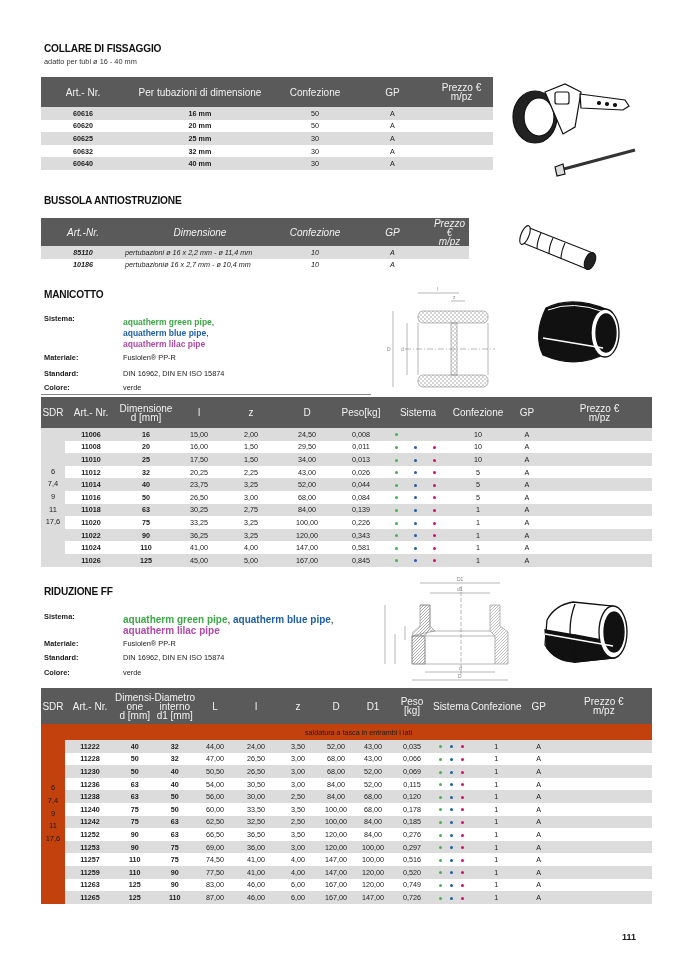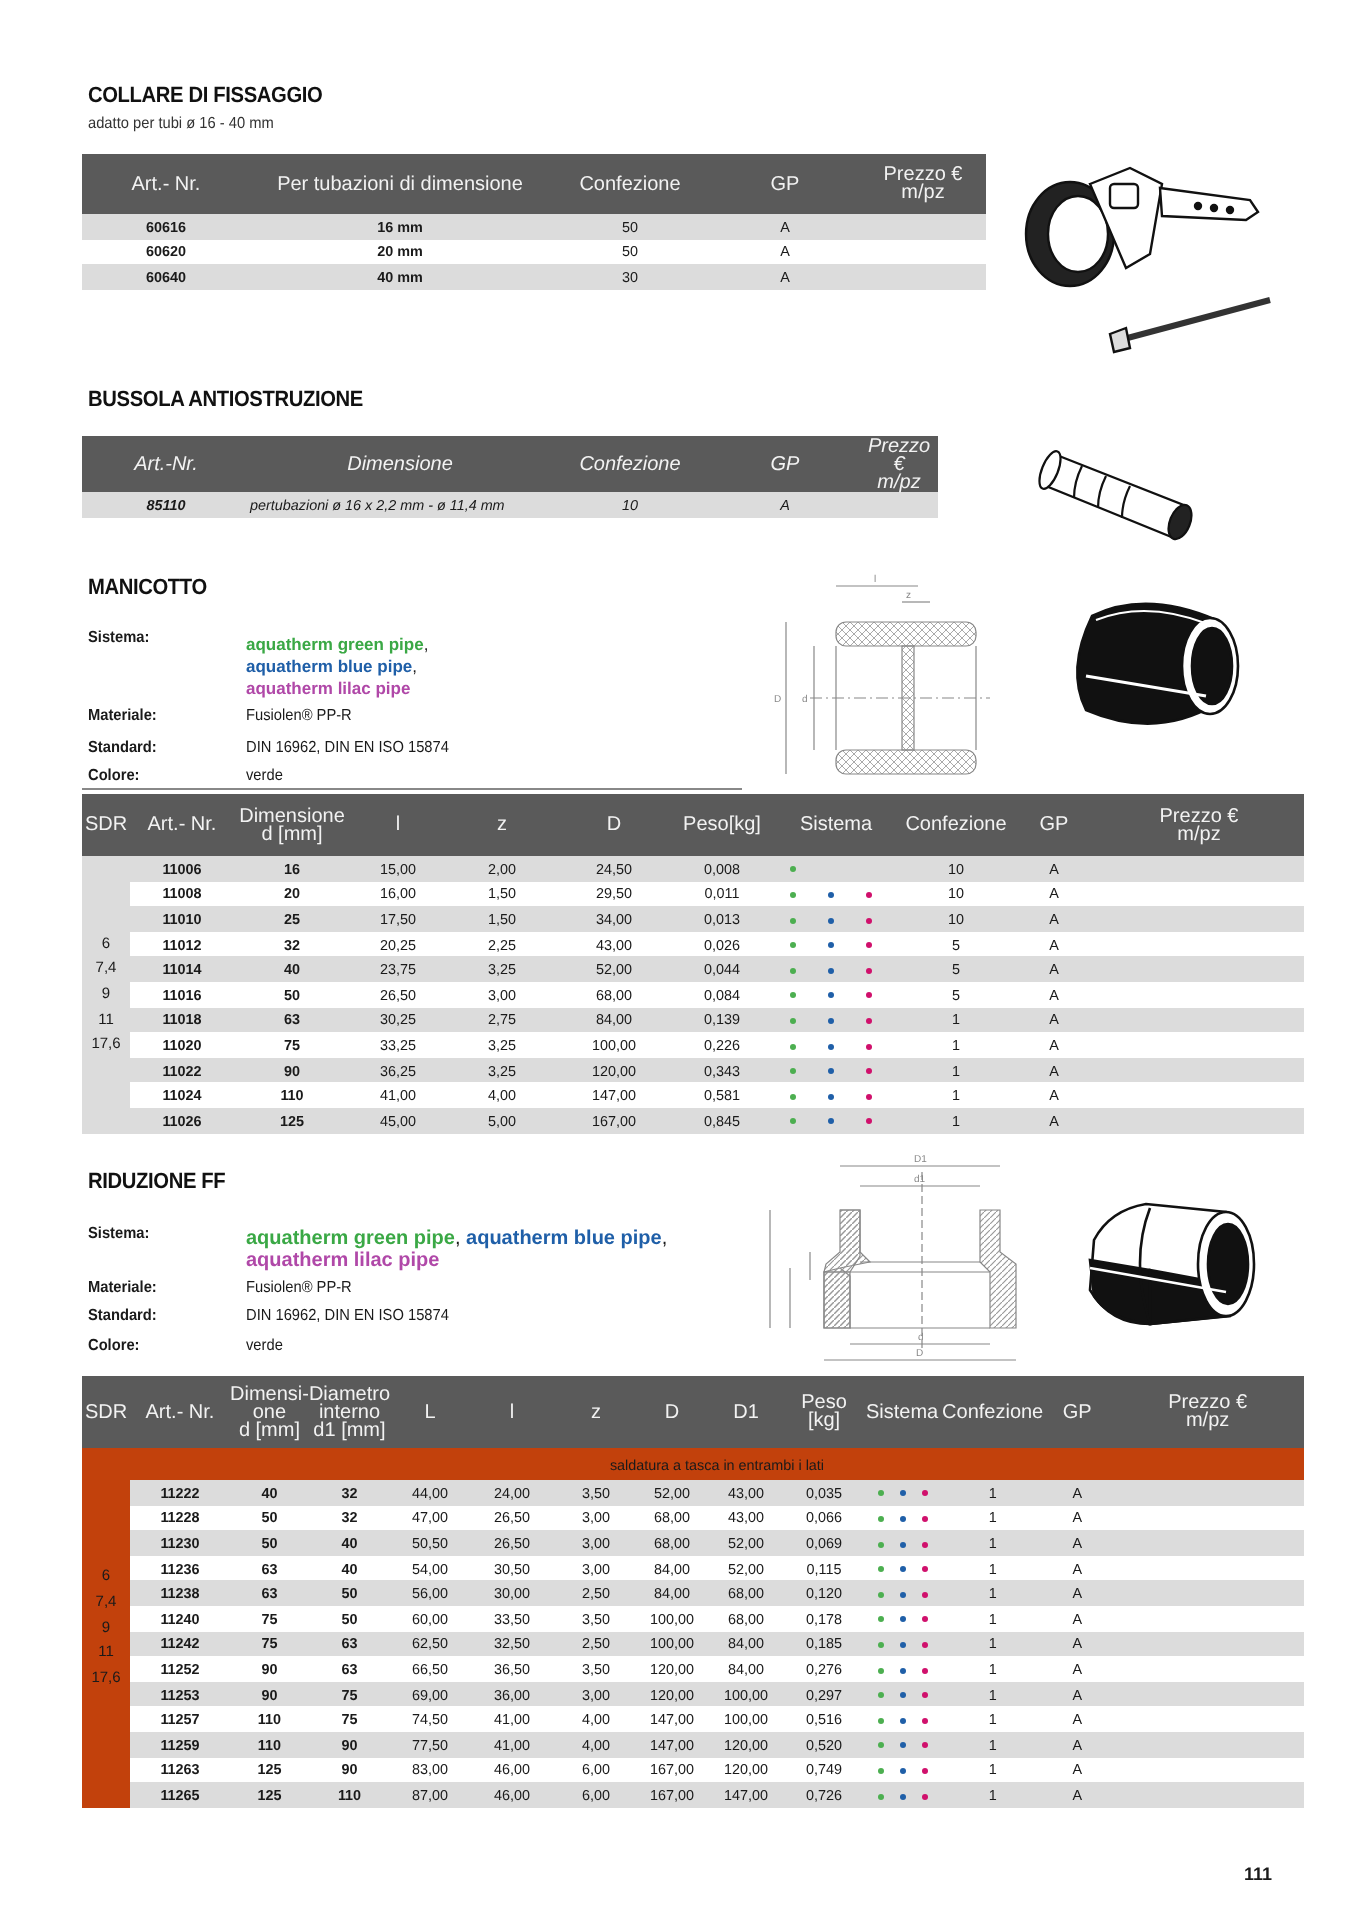--- a/index.html
+++ b/index.html
@@ -56,20 +56,34 @@
         <td class="c"></td>
       </tr>
       <tr>
         <td class="c b">60620</td>
         <td class="c b">20 mm</td>
         <td class="c">50</td>
         <td class="c">A</td>
         <td class="c"></td>
       </tr>
       <tr class="shade">
+        <td class="c b">60625</td>
+        <td class="c b">25 mm</td>
+        <td class="c">30</td>
+        <td class="c">A</td>
+        <td class="c"></td>
+      </tr>
+      <tr>
+        <td class="c b">60632</td>
+        <td class="c b">32 mm</td>
+        <td class="c">30</td>
+        <td class="c">A</td>
+        <td class="c"></td>
+      </tr>
+      <tr class="shade">
         <td class="c b">60640</td>
         <td class="c b">40 mm</td>
         <td class="c">30</td>
         <td class="c">A</td>
         <td class="c"></td>
       </tr>
     </tbody>
 </table>
 
 <svg class="abs" style="left:505px;top:72px;" width="145" height="110" viewBox="0 0 145 110">
@@ -97,20 +111,27 @@
       <th style="width:80px;">Confezione</th>
       <th style="width:75px;">GP</th>
       <th style="white-space:pre-line;">Prezzo €
 m/pz</th>
     </tr>
   </thead>
   <tbody id="bussola-body">
       <tr class="shade">
         <td class="c b">85110</td>
         <td class="c" style="text-align: left;">pertubazioni ø 16 x 2,2 mm - ø 11,4 mm</td>
+        <td class="c">10</td>
+        <td class="c">A</td>
+        <td class="c"></td>
+      </tr>
+      <tr>
+        <td class="c b">10186</td>
+        <td class="c" style="text-align: left;">pertubazioniø 16 x 2,7  mm - ø 10,4 mm</td>
         <td class="c">10</td>
         <td class="c">A</td>
         <td class="c"></td>
       </tr>
     </tbody>
 </table>
 
 <svg class="abs" style="left:515px;top:215px;" width="90" height="60" viewBox="0 0 90 60">
   <g stroke="#111" stroke-width="1.1" fill="#fff">
     <path d="M12 12 L78 38 L72 54 L8 28 Z" fill="#fff"></path>

